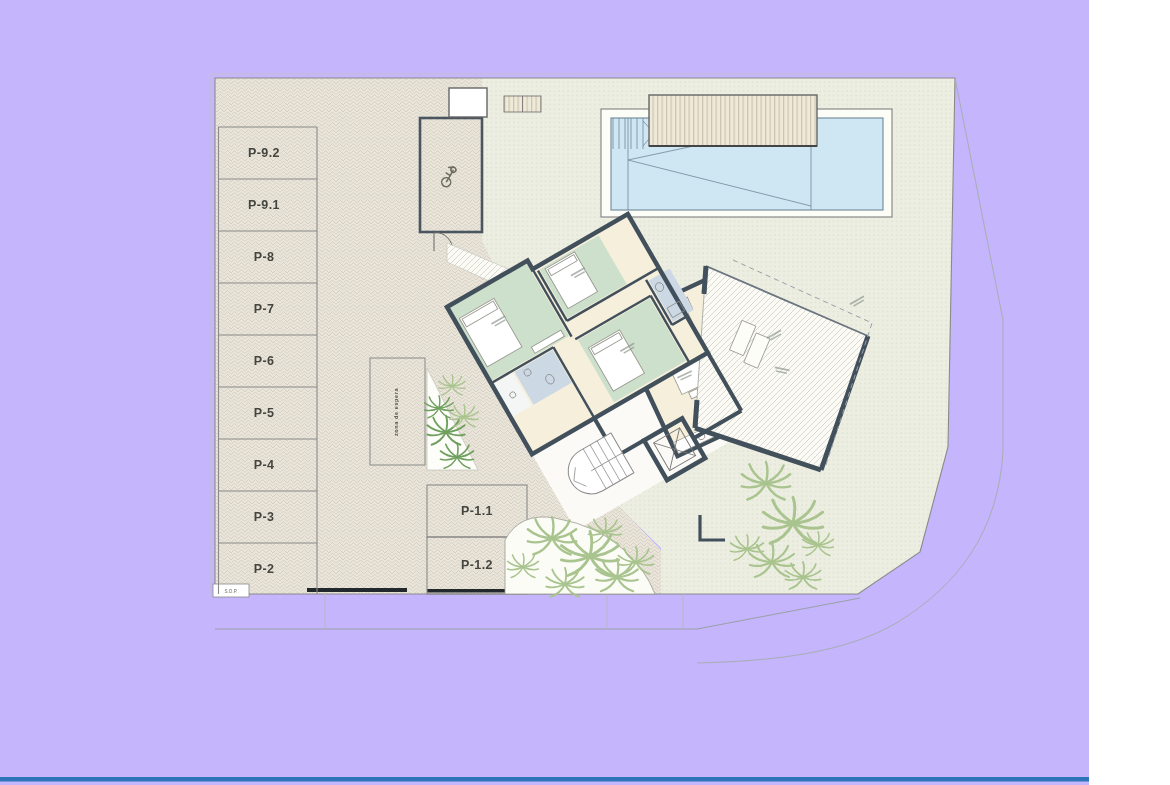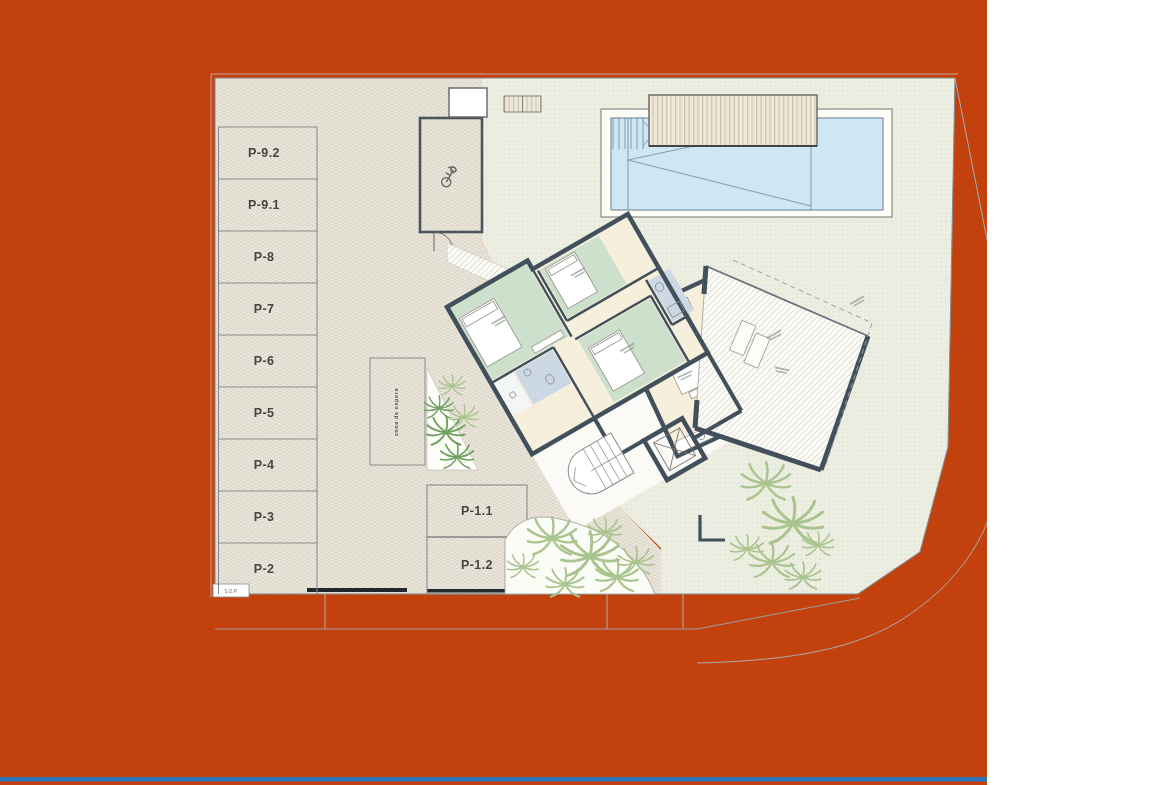--- a/index.html
+++ b/index.html
@@ -1,16 +1,16 @@
 <!DOCTYPE html>
 <html><head>
 <meta charset="utf-8">
 <style>
   html,body{margin:0;padding:0;background:#ffffff;}
-  #stage{position:relative;width:987px;height:785px;background:#c2410c;overflow:hidden;
+  #stage{position:relative;width:1089px;height:785px;background:#c4b5fd;overflow:hidden;
          font-family:"Liberation Sans",sans-serif;}
   svg{display:block;}
   svg text{font-family:"Liberation Sans",sans-serif;}
   .stall-label{font-size:12.5px;font-weight:bold;fill:#45453f;letter-spacing:.4px;}
   .tiny-label{font-size:5.5px;fill:#55524a;font-weight:bold;letter-spacing:.6px;}
   .micro-label{font-size:4.6px;fill:#6a6a64;}
   .north-label{font-size:10px;font-weight:bold;fill:#53626c;}
   .wall{stroke:#42505c;fill:none;}
   .thinline{stroke:#8a8a8a;stroke-width:1.1;fill:none;}
   .furn{fill:#ffffff;stroke:#9a9a92;stroke-width:.9;}

